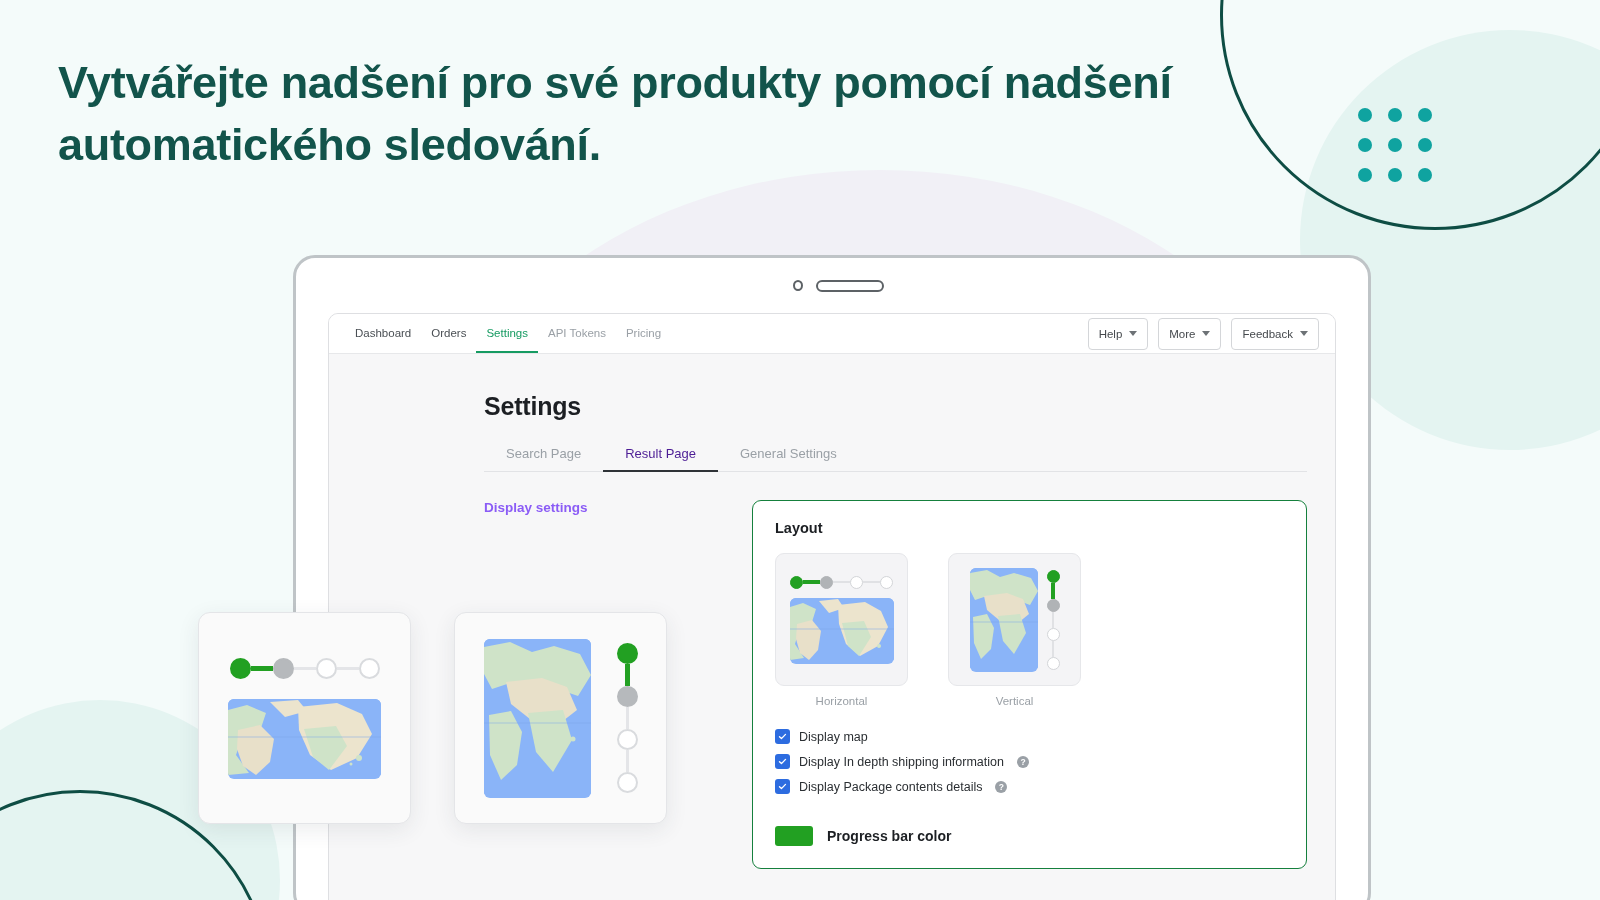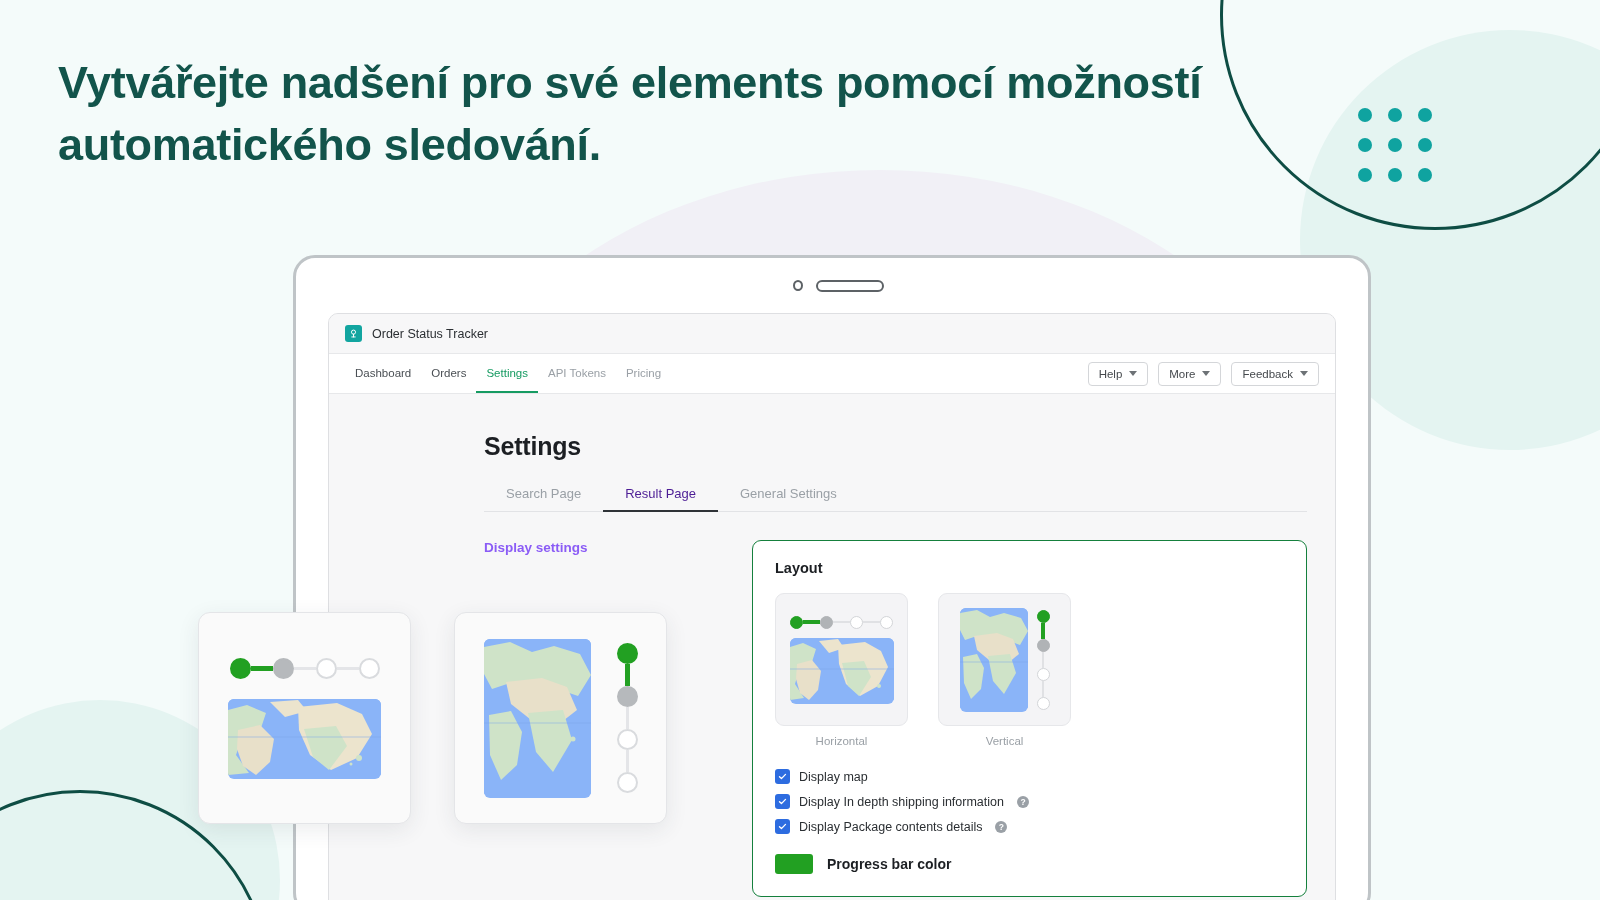--- a/index.html
+++ b/index.html
@@ -84,21 +84,21 @@
   .nav-item {
     display: flex; align-items: center; padding: 0 10px;
     font-size: 11.5px; color: #4a4f54; cursor: pointer;
     border-bottom: 2.5px solid transparent;
   }
   .nav-item.muted { color: #9aa0a6; }
   .nav-item.active { color: #169b62; border-bottom-color: #169b62; }
   .nav-right { display: flex; align-items: center; gap: 10px; }
   .btn-drop {
     display: flex; align-items: center; gap: 7px;
-    height: 24px; padding: 0 10px;
+    height: 32px; padding: 0 10px;
     border: 1px solid #d4d6d9; border-radius: 4px; background: #fff;
     font-size: 11.5px; color: #45494d; cursor: pointer;
   }
   .caret { width: 0; height: 0; border-left: 4px solid transparent;
     border-right: 4px solid transparent; border-top: 5px solid #6d7276; }
 
   
   .page { padding: 38px 0 0 0; background: #f7f7f8; height: 100%; }
   .page-inner { margin-left: 155px; margin-right: 28px; }
   .page-title { font-size: 25px; font-weight: 700; color: #1c1f23; letter-spacing: -0.2px; }
@@ -114,21 +114,21 @@
   .col-left { width: 242px; flex: none; }
   .sec-title { font-size: 13.5px; font-weight: 700; color: #8b5cf6; }
   .sec-desc { margin-top: 7px; font-size: 12px; line-height: 1.55; color: #8b9197; }
 
   .card {
     flex: 1; background: #fff; border: 1px solid #15803d; border-radius: 9px;
     padding: 19px 22px 22px 22px;
   }
   .card-title { font-size: 14.5px; font-weight: 700; color: #1c1f23; }
 
-  .layout-opts { display: flex; gap: 30px; margin-top: 17px; }
+  .layout-opts { display: flex; gap: 40px; margin-top: 17px; }
   .layout-opt { width: 133px; }
   .layout-box {
     height: 133px; background: #f4f4f6; border: 1px solid #e6e7ea; border-radius: 9px;
     padding: 10px; display: flex;
   }
   .layout-caption { margin-top: 9px; text-align: center; font-size: 11.5px; color: #9aa0a6; }
 
   
   .hthumb { flex-direction: column; align-items: center; justify-content: center; gap: 9px; }
   .hsteps { display: flex; align-items: center; width: 104px; }
@@ -159,21 +159,21 @@
     display: flex; align-items: center; justify-content: center; flex: none; cursor: pointer;
   }
   .cbox svg { display: block; }
   .clabel { font-size: 12.5px; color: #2b2f33; }
   .help {
     width: 12px; height: 12px; border-radius: 50%; background: #9aa0a6; color: #fff;
     font-size: 8.5px; display: inline-flex; align-items: center; justify-content: center;
     margin-left: 4px; cursor: pointer; font-weight: 700;
   }
 
-  .colorrow { margin-top: 20px; display: flex; align-items: center; gap: 14px; }
+  .colorrow { margin-top: 32px; display: flex; align-items: center; gap: 14px; }
   .swatch { width: 38px; height: 20px; border-radius: 3px; background: #22a022; cursor: pointer; }
   .colorlabel { font-size: 14px; font-weight: 700; color: #1c1f23; }
 
   
   .float-card {
     position: absolute; background: #fafafa;
     border: 1px solid #e4e5e8; border-radius: 12px;
     box-shadow: 0 6px 22px rgba(40,50,70,.09);
   }
   .fc-h { left: 198px; top: 612px; width: 213px; height: 212px;
@@ -212,37 +212,28 @@
     <i></i>
     <i></i>
     <i></i>
     <i></i>
     <i></i>
     <i></i>
 </div>
 <div class="deco blob-mint-bl"></div>
 <div class="deco ring-bl"></div>
 
-<h1 class="headline">Vytvářejte nadšení pro své elements pomocí možností automatického sledování.</h1>
+<h1 class="headline">Vytvářejte nadšení pro své produkty pomocí nadšení automatického sledování.</h1>
 
 <div class="device">
   <div class="bezel-dot"></div>
   <div class="bezel-speaker"></div>
 
   <div class="appwin">
 
-    <div class="app-titlebar">
-      <span class="app-logo">
-        <svg width="11" height="11" viewBox="0 0 16 16" fill="none">
-          <circle cx="8" cy="6" r="3" stroke="#fff" stroke-width="1.4"></circle>
-          <path d="M8 9v4M5.5 13h5" stroke="#fff" stroke-width="1.4" stroke-linecap="round"></path>
-        </svg>
-      </span>
-      <span class="app-title">Order Status Tracker</span>
-    </div>
 
     <div class="app-nav">
       <div class="nav-left">
         <div class="nav-item">Dashboard</div>
         <div class="nav-item">Orders</div>
         <div class="nav-item active">Settings</div>
         <div class="nav-item muted">API Tokens</div>
         <div class="nav-item muted">Pricing</div>
       </div>
       <div class="nav-right">

